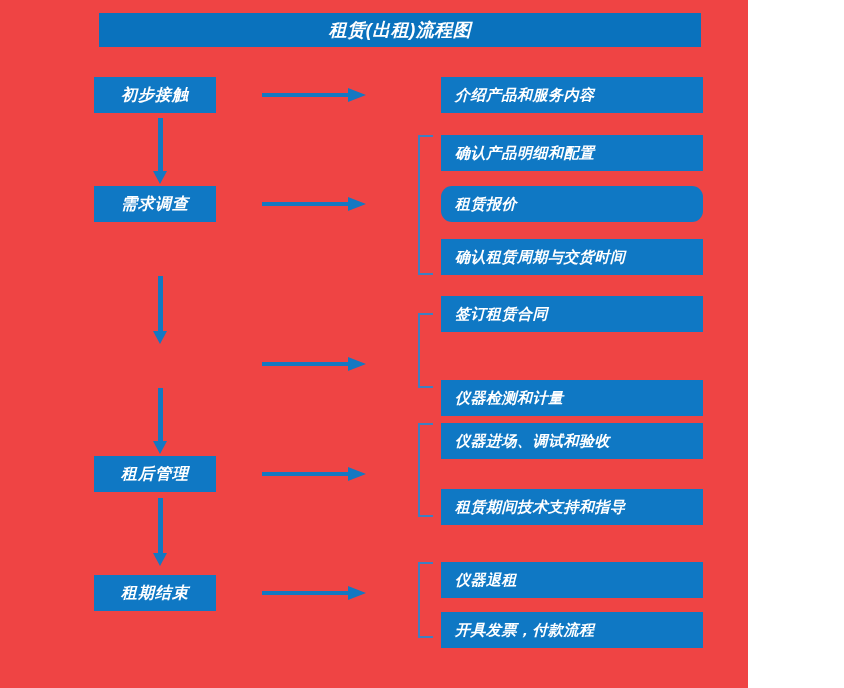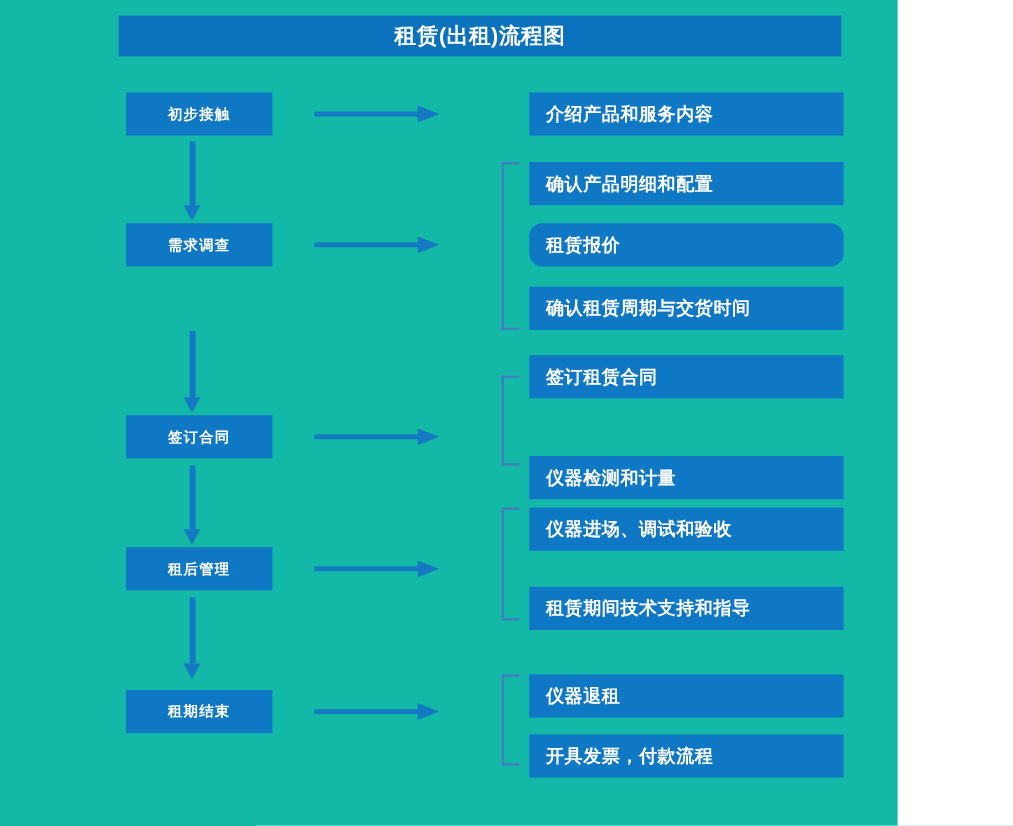--- a/index.html
+++ b/index.html
@@ -10,21 +10,22 @@
   body {
     width: 844px;
     height: 688px;
     font-family: "Liberation Sans", "DejaVu Sans", sans-serif;
     overflow: hidden;
   }
   #canvas {
     position: relative;
     width: 748px;
     height: 688px;
-    background: #14b8a6;
+    background: #ef4444;
+    font-style: italic;
   }
 
   
   .title-bar {
     position: absolute;
     left: 99px;
     top: 13px;
     width: 602px;
     height: 34px;
     background: #0a72bd;
@@ -33,26 +34,26 @@
     font-weight: bold;
     display: flex;
     align-items: center;
     justify-content: center;
     letter-spacing: 0.5px;
   }
 
   
   .stage-box {
     position: absolute;
-    left: 105px;
+    left: 94px;
     width: 122px;
     height: 36px;
     background: #0f78c4;
     color: #ffffff;
-    font-size: 12px;
+    font-size: 16px;
     font-weight: bold;
     display: flex;
     align-items: center;
     justify-content: center;
     letter-spacing: 1px;
   }
 
   
   .detail-box {
     position: absolute;
@@ -157,21 +158,20 @@
   <div class="bracket" style="top:135px; height:140px;"></div>
   <div class="detail-box" style="top:135px;">确认产品明细和配置</div>
   <div class="detail-box" style="top:186px;border-radius:11px;">租赁报价</div>
   <div class="detail-box" style="top:239px;">确认租赁周期与交货时间</div>
 
   <div class="v-arrow" style="top:276px; height:68px;">
     <div class="shaft" style="height:55px;"></div>
     <div class="head" style="top:55px;"></div>
   </div>
 
-  <div class="stage-box" style="top:346px;">签订合同</div>
   <div class="h-arrow" style="top:357px;">
     <div class="shaft"></div>
     <div class="head"></div>
   </div>
   <div class="bracket" style="top:313px; height:75px;"></div>
   <div class="detail-box" style="top:296px;">签订租赁合同</div>
   <div class="detail-box" style="top:380px;">仪器检测和计量</div>
 
   <div class="v-arrow" style="top:388px; height:66px;">
     <div class="shaft" style="height:53px;"></div>

